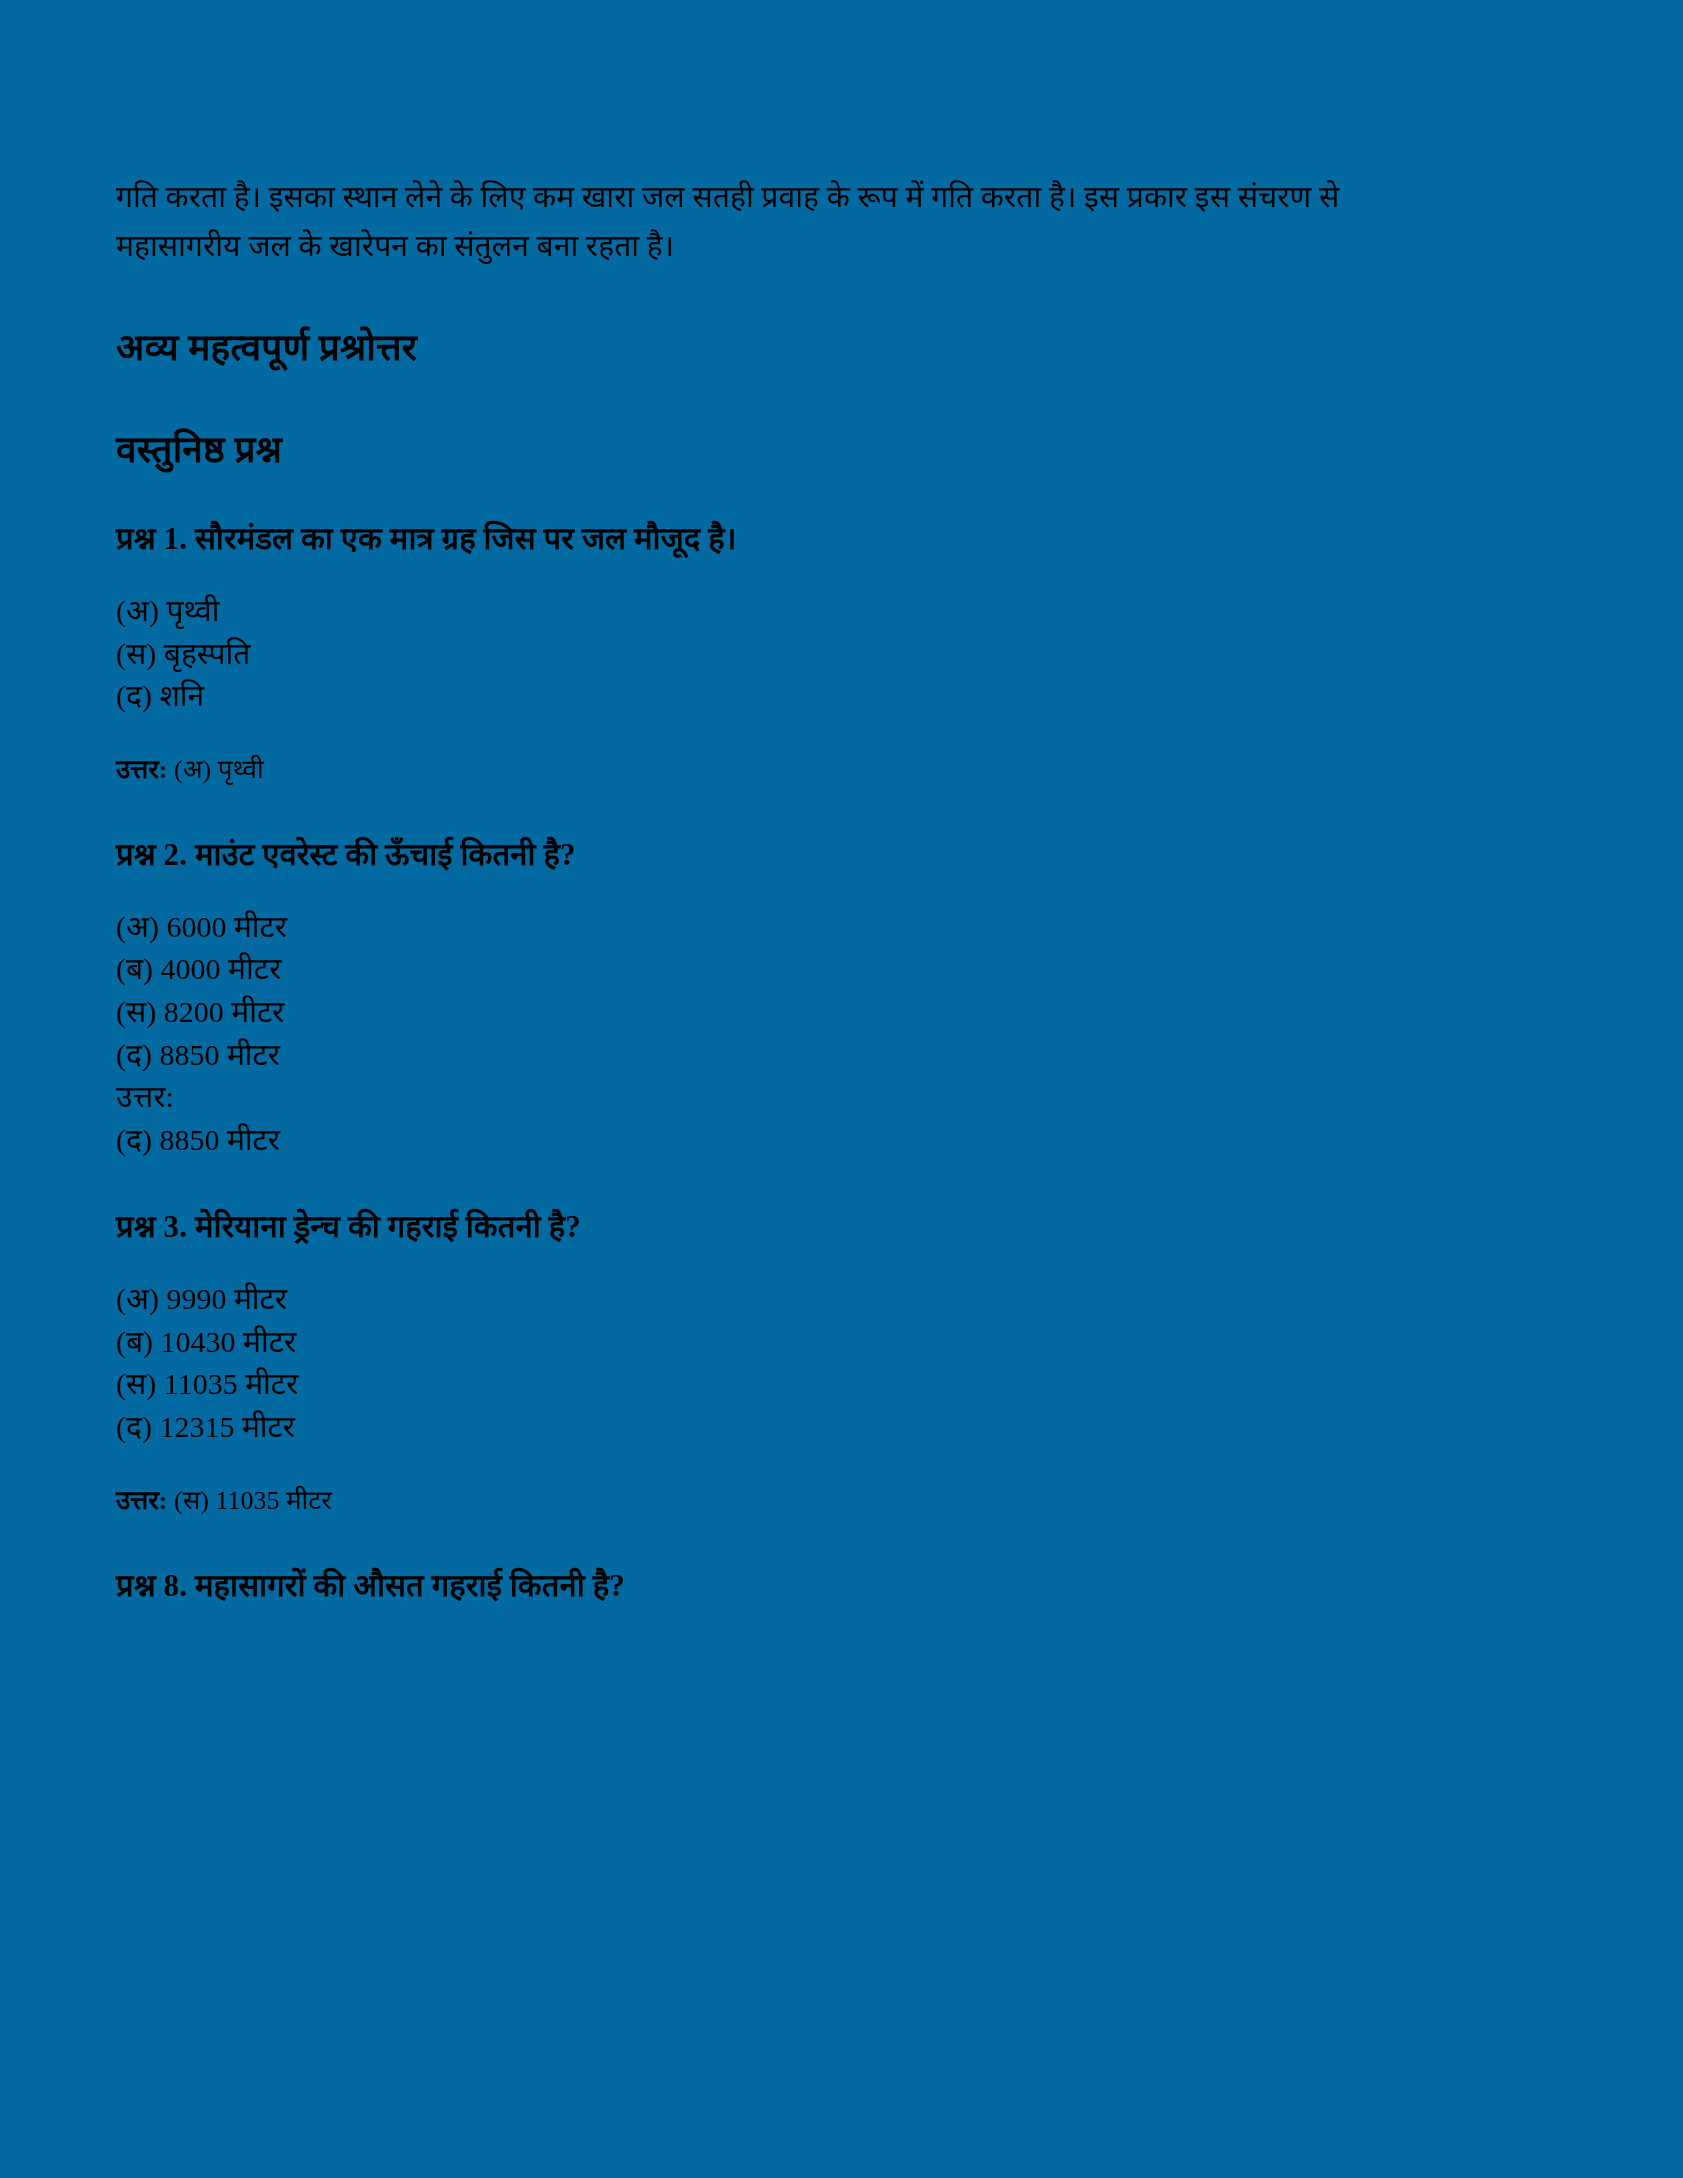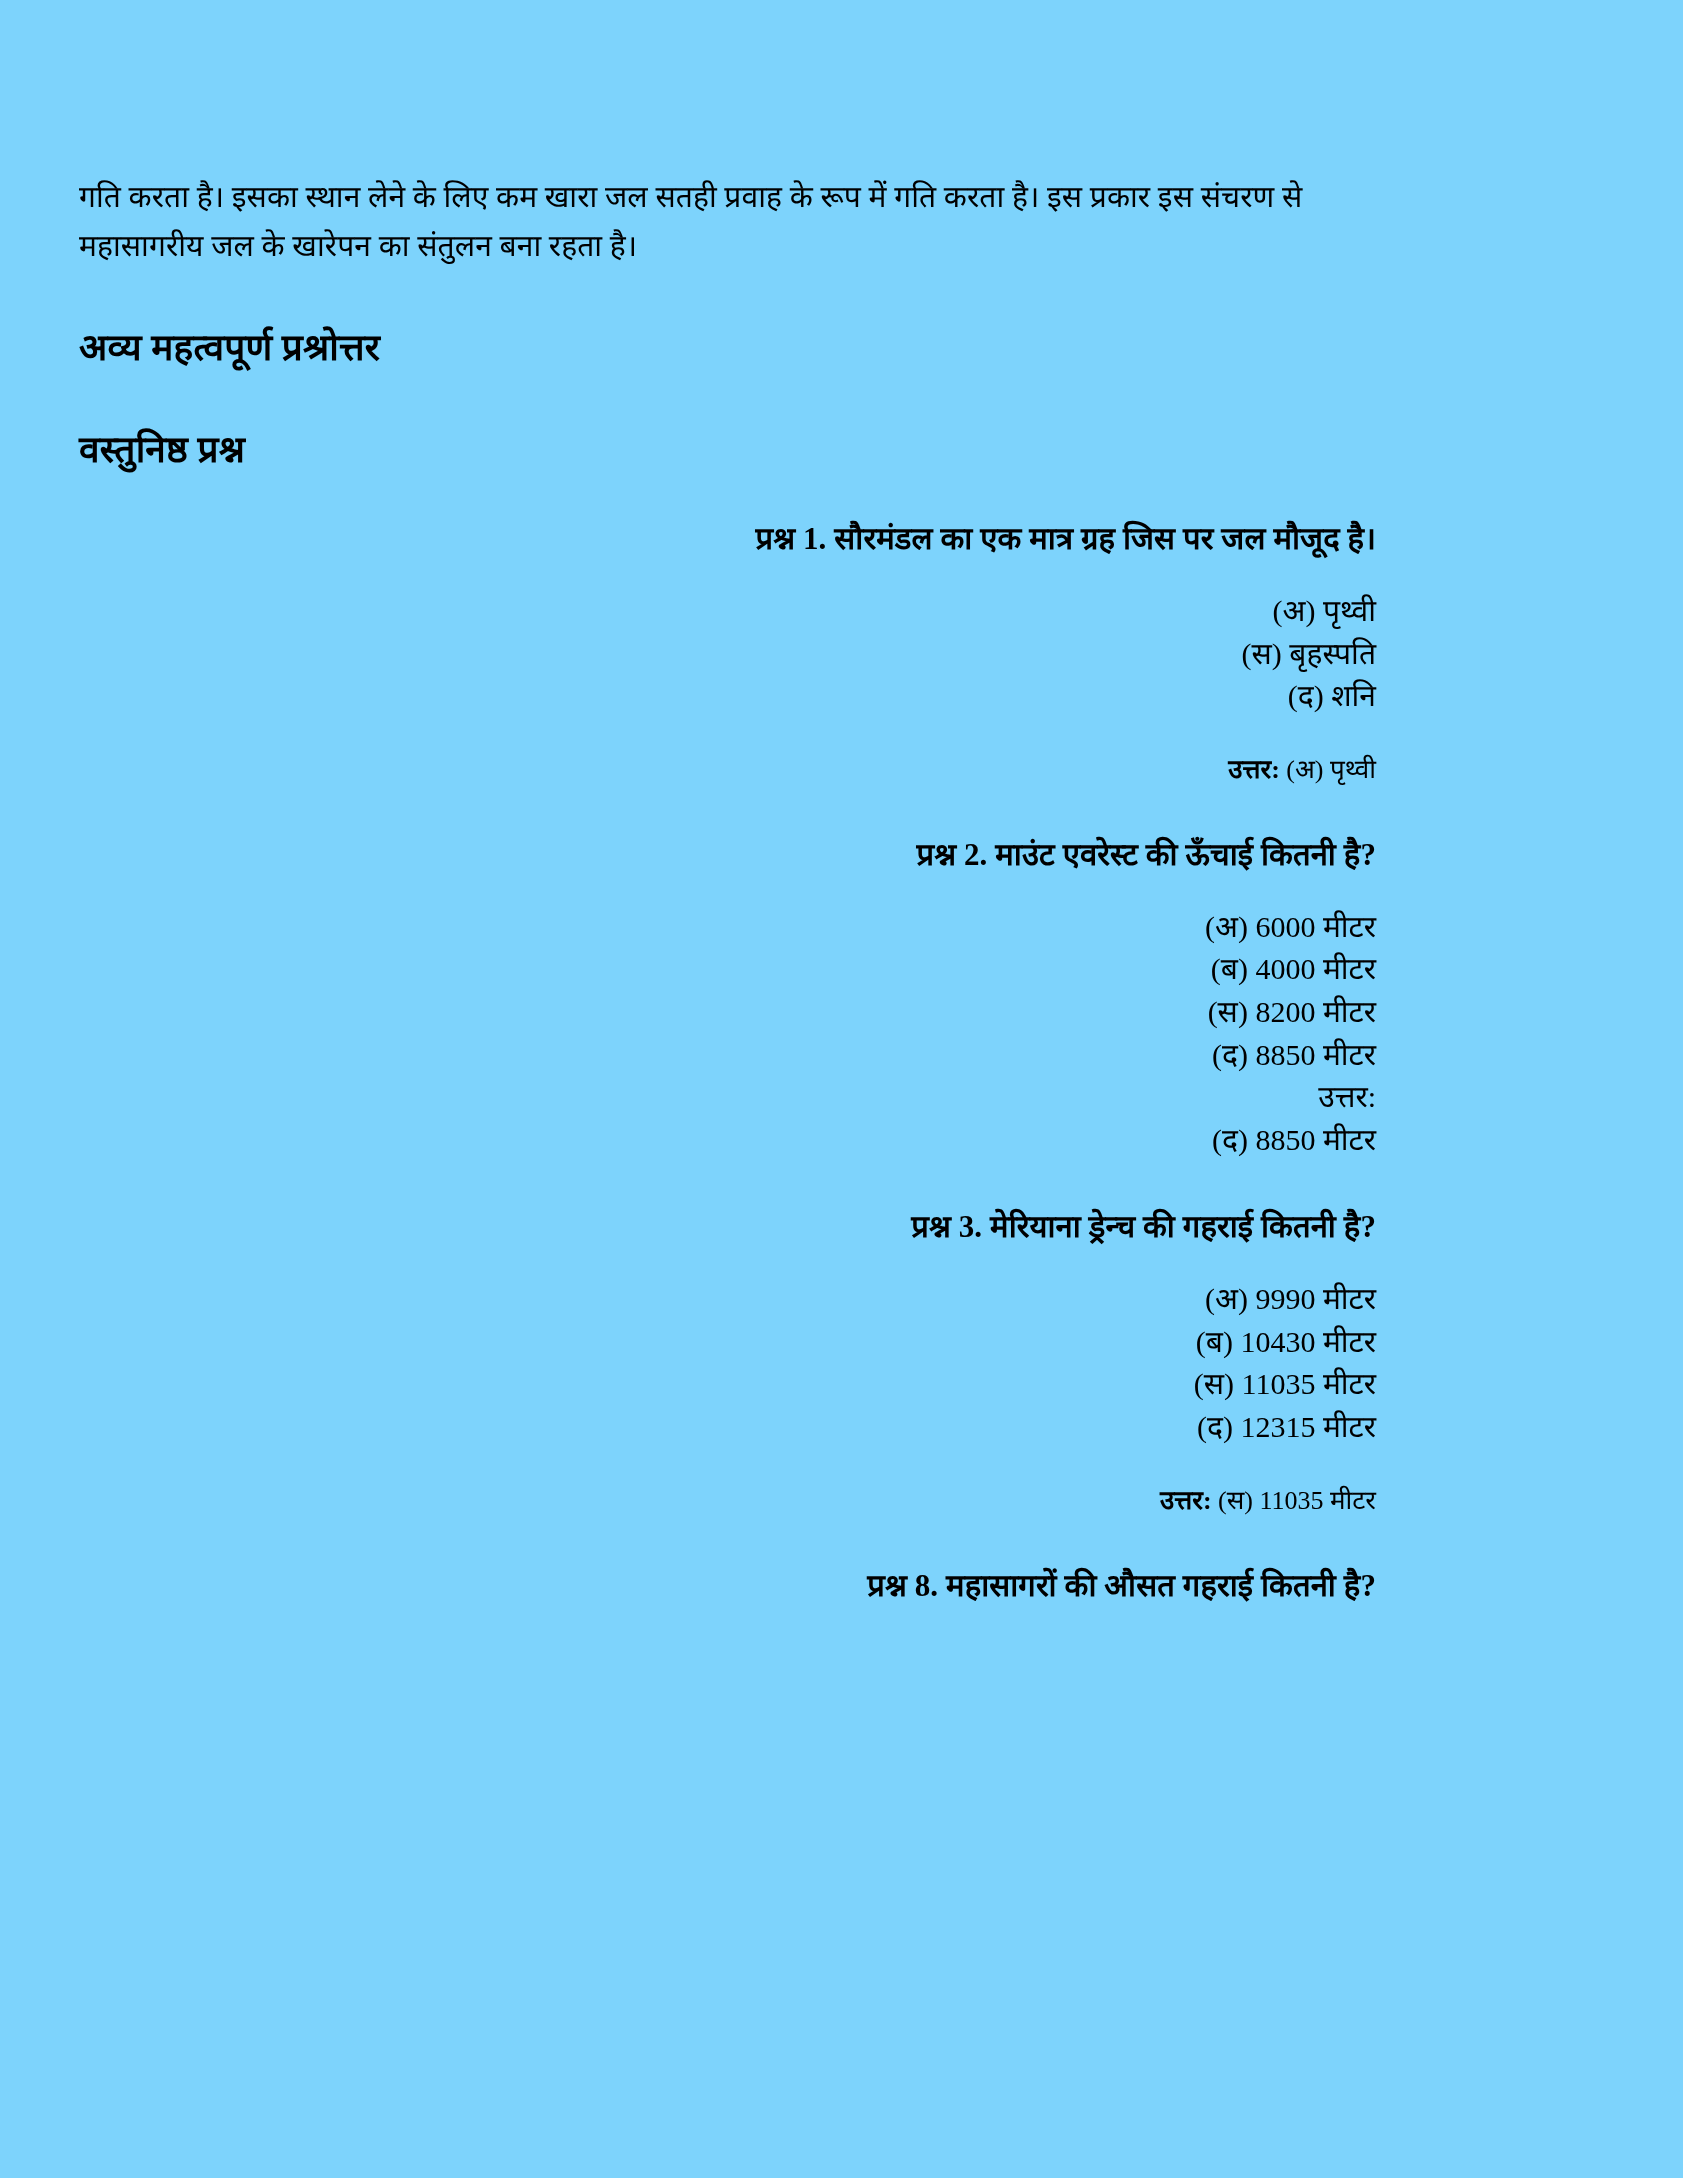--- a/index.html
+++ b/index.html
@@ -11,23 +11,23 @@
     width: 1683px;
     height: 2178px;
     font-family: "Liberation Serif", "DejaVu Serif", serif;
     color: #000000;
     -webkit-font-smoothing: antialiased;
   }
   .page {
     position: relative;
     width: 1683px;
     height: 2178px;
-    background: #7dd3fc;
+    background: #0369a1;
     box-sizing: border-box;
-    padding: 173px 193px 0 79px;
+    padding: 173px 193px 0 116px;
   }
   .doc-body {
     width: 1297px;
   }
 
   
   .intro-para {
     font-size: 30px;
     line-height: 1.62;
     text-align: left;
@@ -46,21 +46,20 @@
     font-size: 37px;
     font-weight: bold;
     text-align: left;
     margin: 51px 0 0 0;
     letter-spacing: 0.2px;
   }
 
   
   .question-block {
     margin-top: 44px;
-    text-align: right;
   }
   .question-title {
     font-size: 31px;
     font-weight: bold;
     line-height: 1.45;
     margin: 0;
     letter-spacing: 0.1px;
   }
   .options {
     margin-top: 28px;

